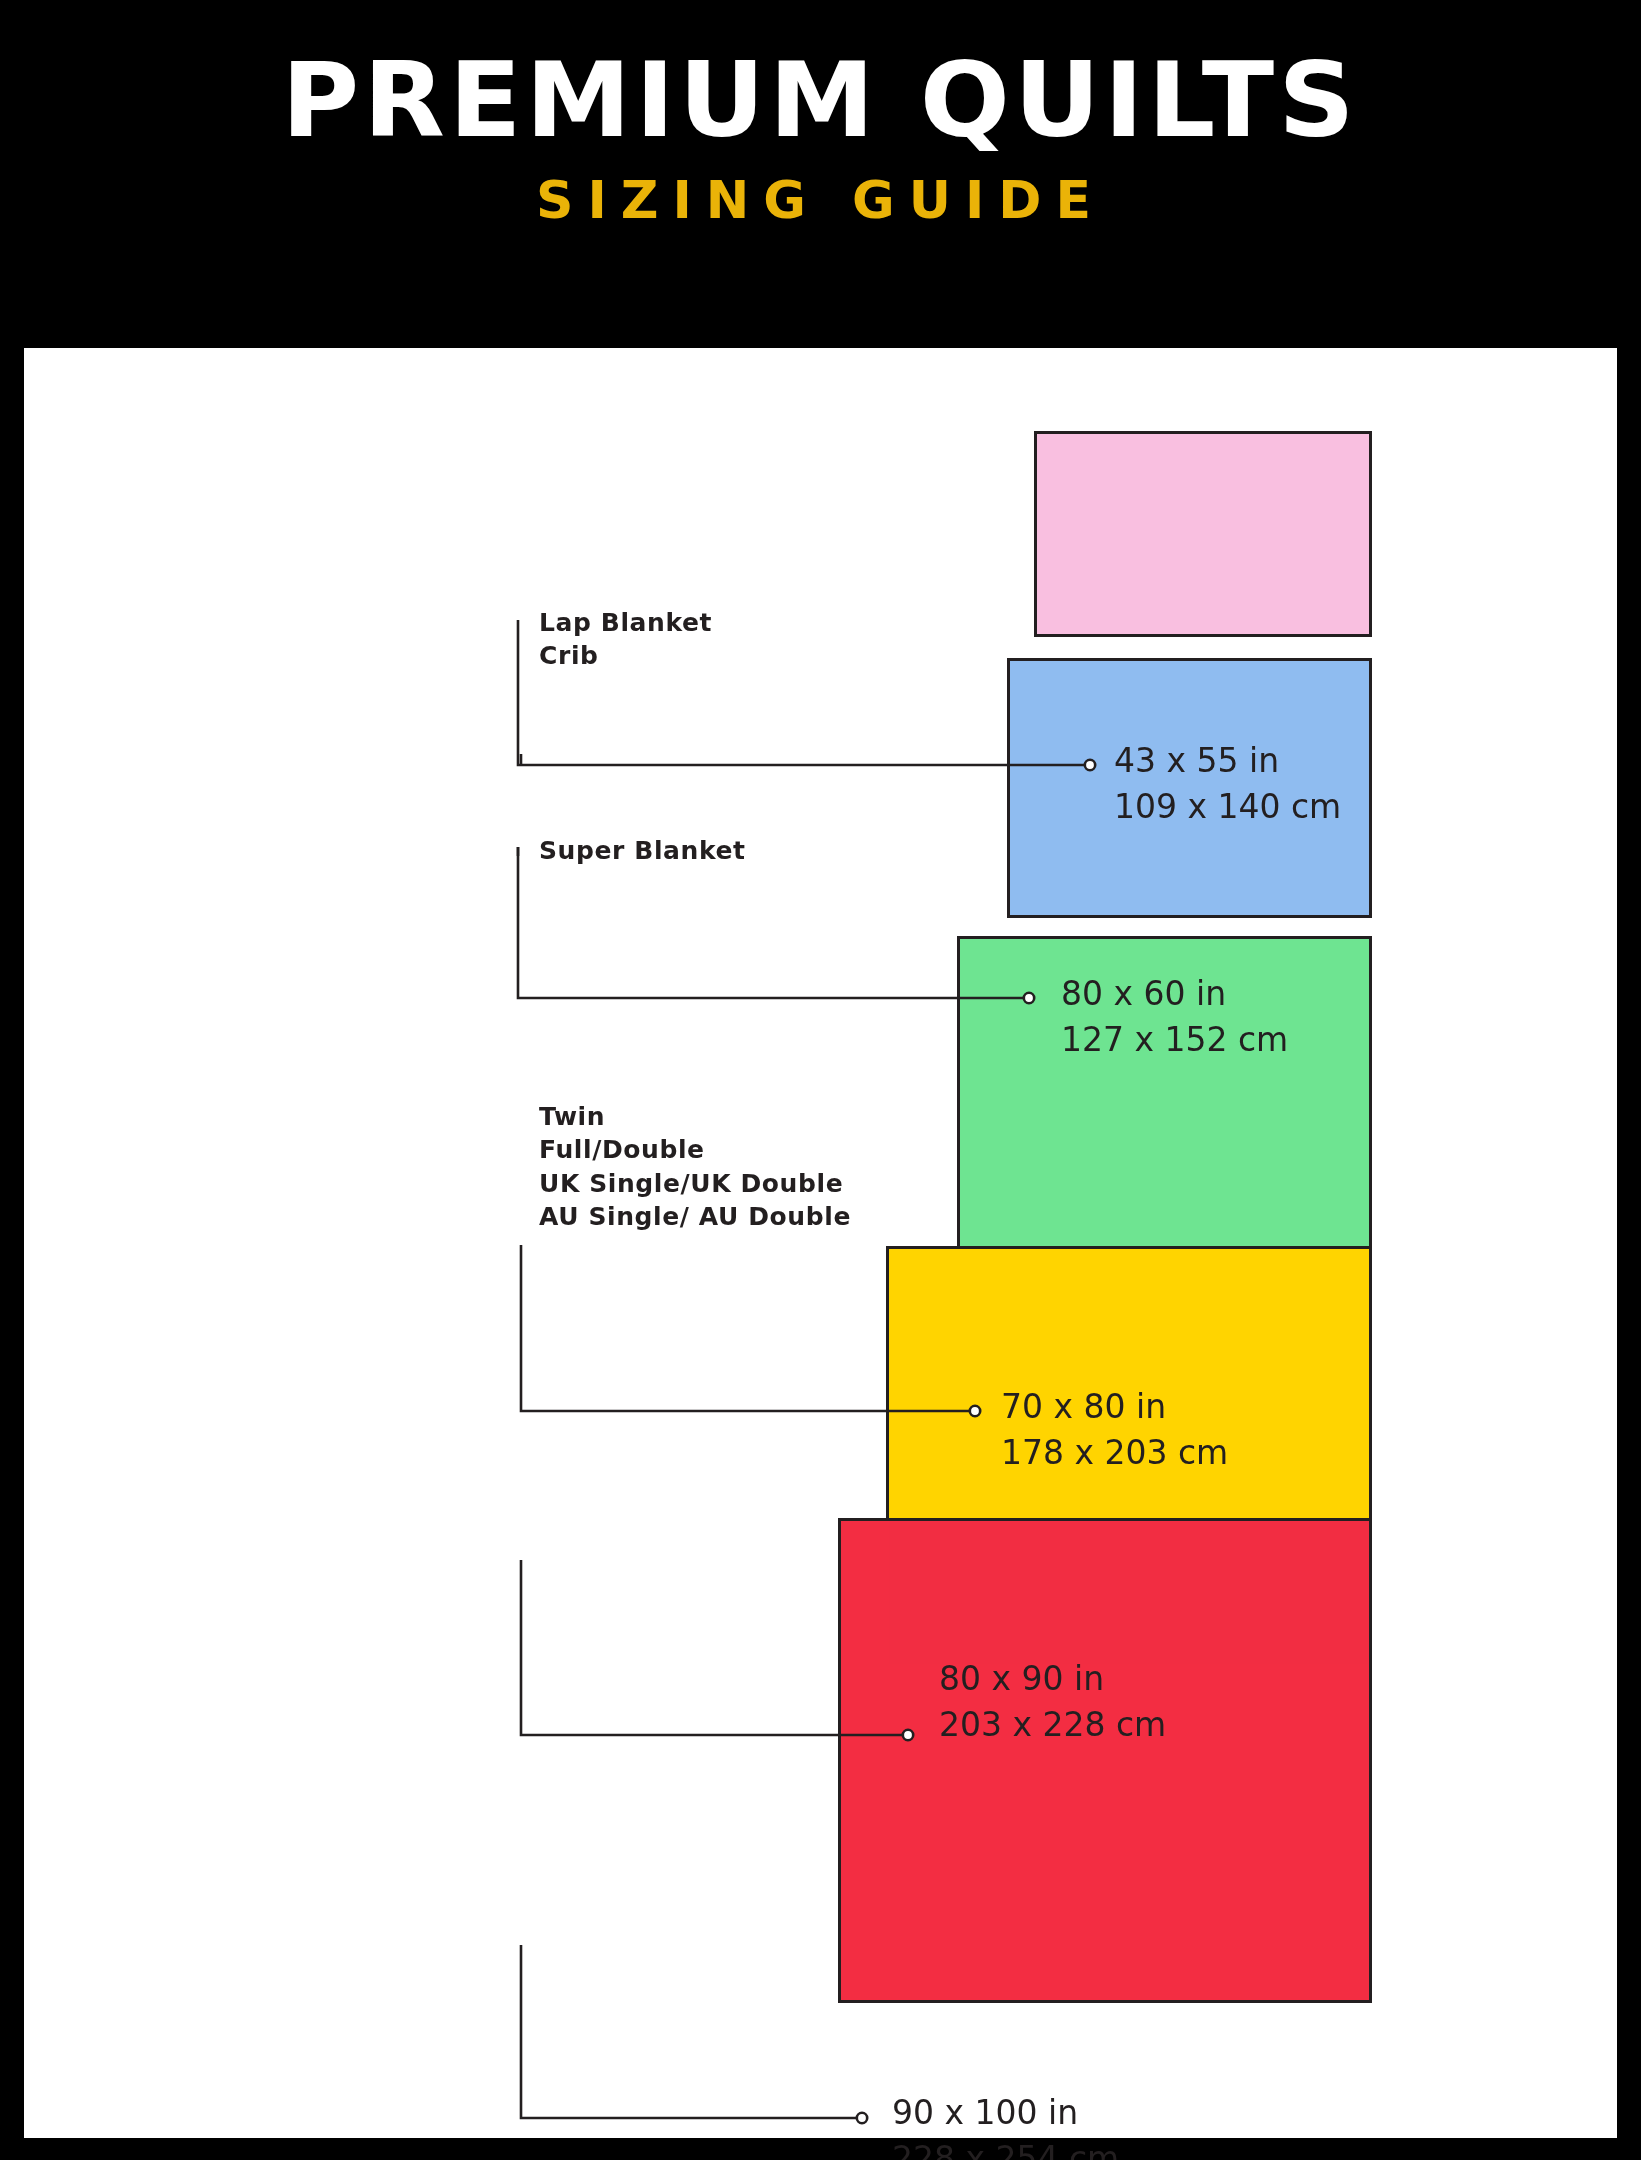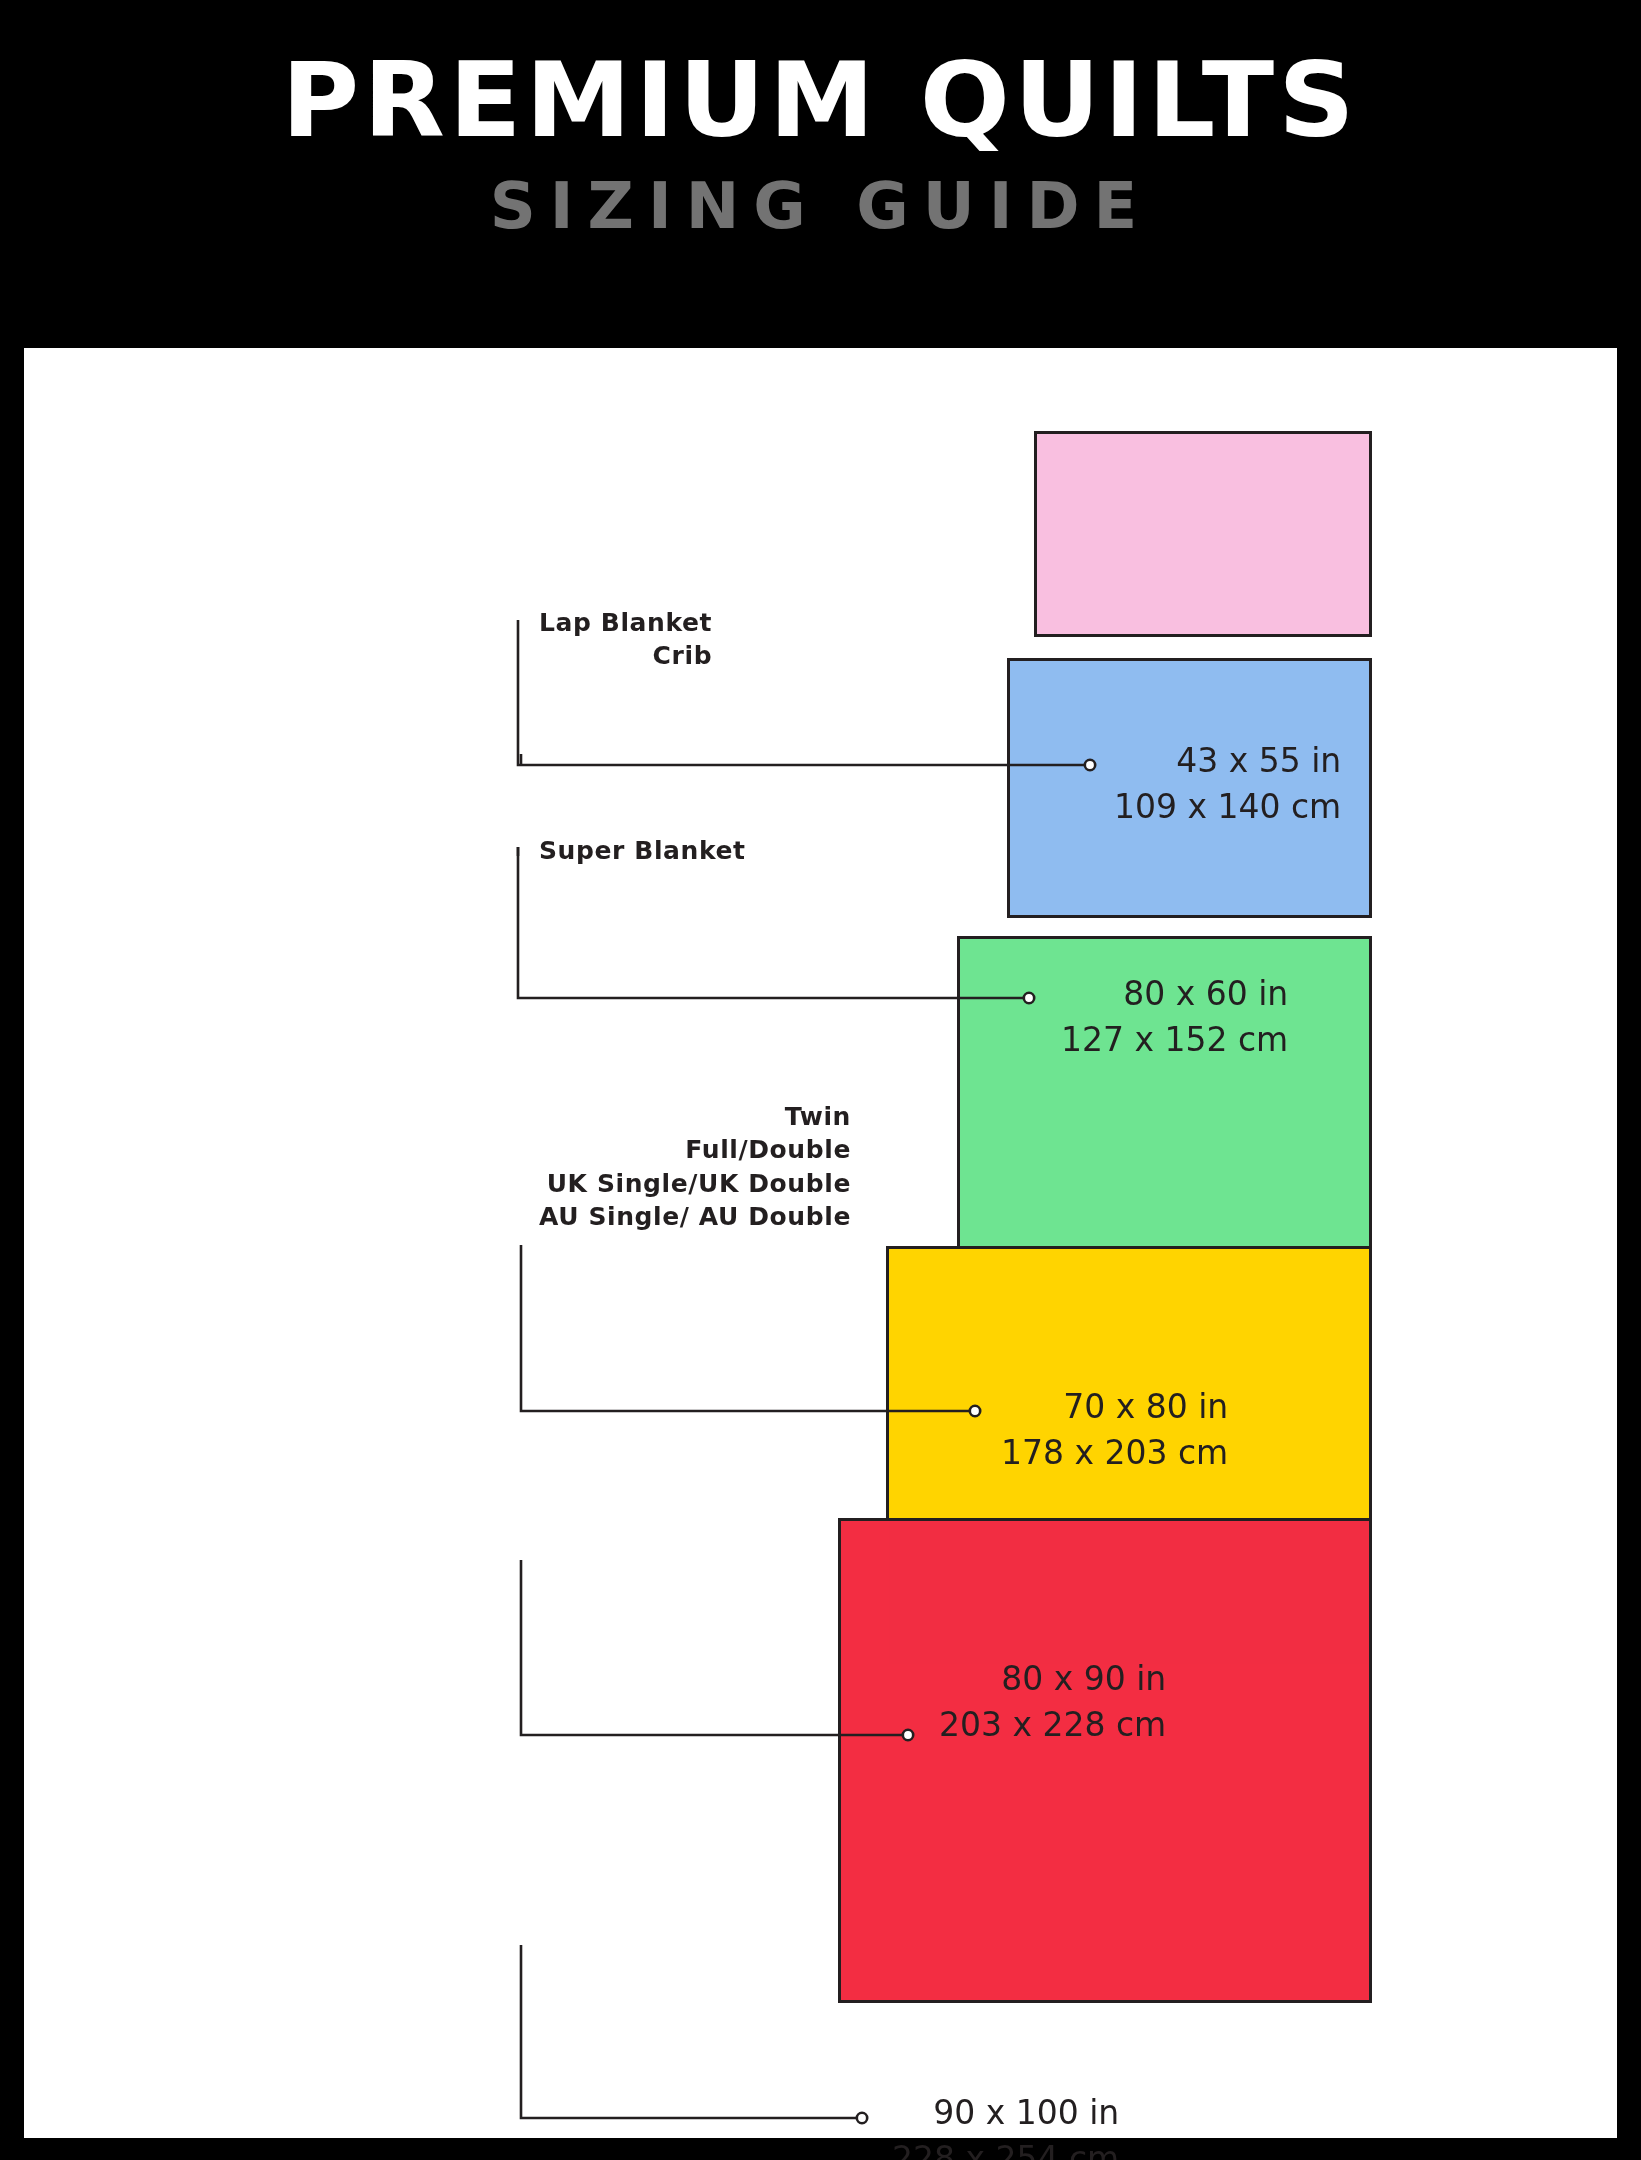--- a/index.html
+++ b/index.html
@@ -41,24 +41,24 @@
     font-family: "DejaVu Sans", sans-serif;
     font-weight: bold;
     font-size: 104px;
     letter-spacing: 4px;
     line-height: 1.0;
     text-align: center;
     transform: scaleX(1.02);
   }
   .title-sub {
     margin-top: 22px;
-    color: #737373;
+    color: #eab308;
     font-family: "DejaVu Sans", sans-serif;
     font-weight: bold;
-    font-size: 64px;
+    font-size: 52px;
     letter-spacing: 14px;
     line-height: 1.0;
     text-align: right;
   }
 
   
   .canvas {
     position: absolute;
     left: 24px;
     top: 348px;
@@ -67,21 +67,20 @@
     background: #ffffff;
   }
 
   
   .diagram {
     position: absolute;
     left: 0;
     top: 0;
     width: 1271px;
     height: 1790px;
-    text-align: right;
   }
 
   .box {
     position: absolute;
     border: 3px solid #231f20;
     box-sizing: border-box;
   }
 
   
   .label-group {

